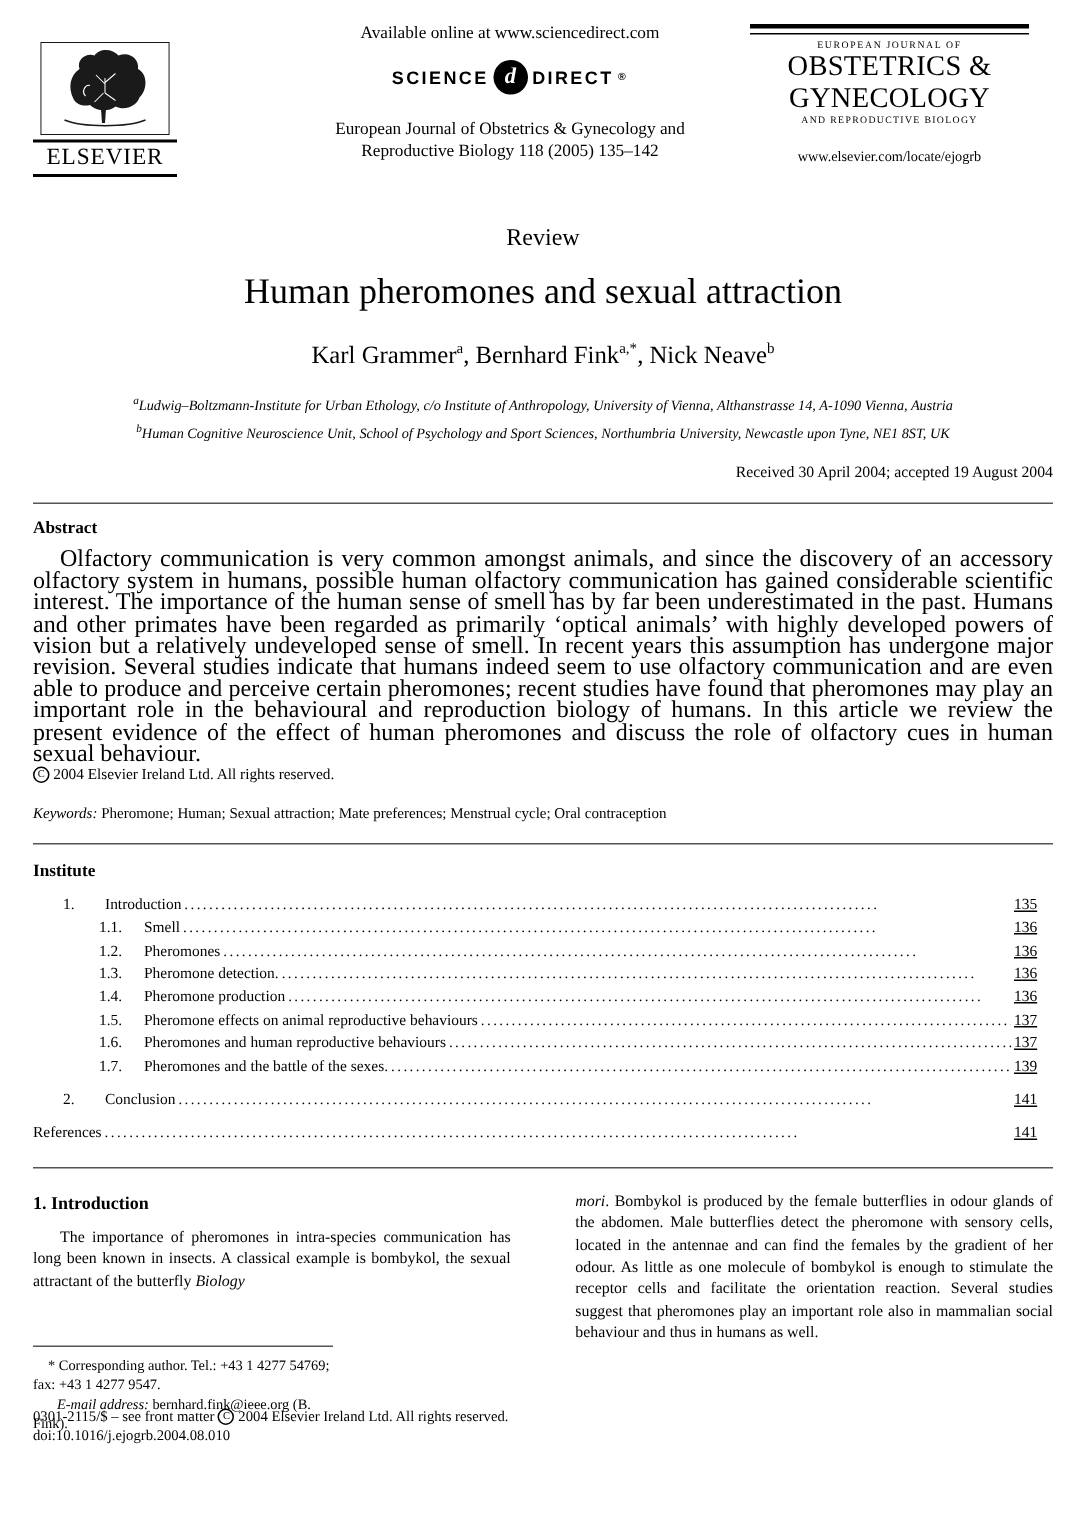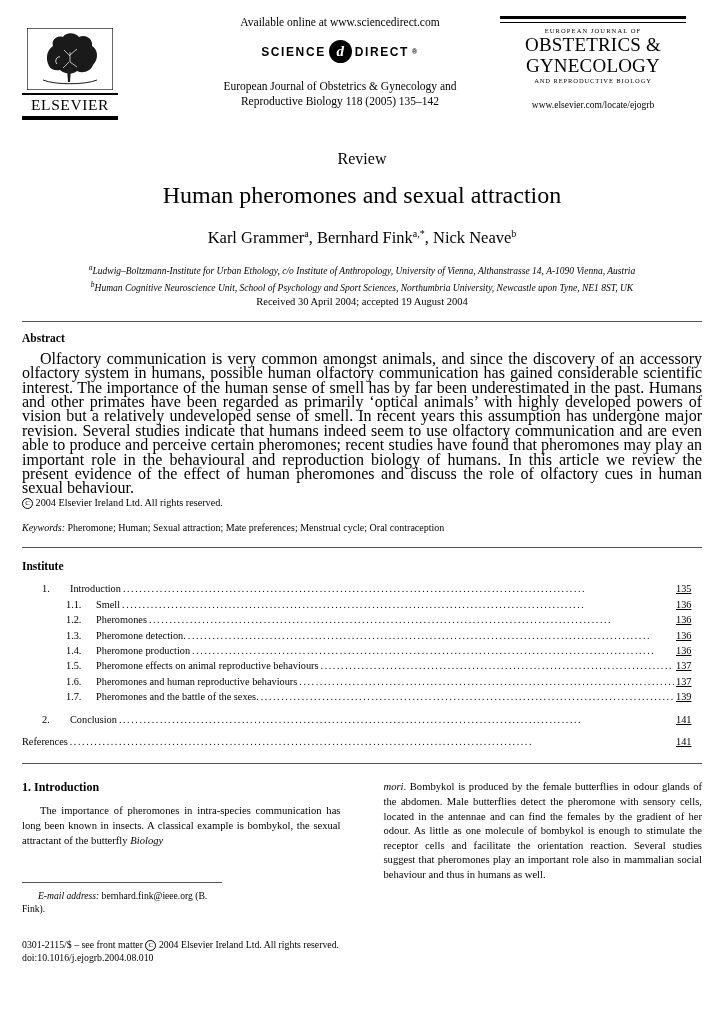--- a/index.html
+++ b/index.html
@@ -38,21 +38,21 @@
   }
   .elsevier-tree {
     width: 86px;
     height: 62px;
     display: block;
     margin: 0 auto;
   }
   .elsevier-word {
     margin-top: 3px;
     border-top: 2px solid #000;
-    border-bottom: 4px solid #000000;
+    border-bottom: 2px solid #000000;
     font-family: "Liberation Serif", serif;
     font-size: 15.5px;
     letter-spacing: 0.6px;
     font-weight: 400;
     padding: 1px 0 2px 0;
   }
 
   .center-block {
     position: absolute;
     left: 138px;
@@ -155,20 +155,22 @@
     font-size: 9.5px;
     font-style: italic;
     margin-top: 13px;
     line-height: 13.5px;
   }
   .affil sup {
     font-size: 7.5px;
   }
   .received {
     font-size: 10.5px;
+    margin-top: 13px;
+    text-align: right;
   }
 
   
   .hr {
     border: none;
     border-top: 1px solid #555;
     margin: 14px 22px 0 22px;
     height: 0;
   }
 
@@ -458,20 +460,21 @@
 
   <hr class="hr">
 
   <div class="body-cols">
     <div class="col">
       <div class="sec-title">1.  Introduction</div>
       <div class="para">
         <span>The importance of pheromones in intra-species communication has long been known in insects. A classical example is bombykol, the sexual attractant of the butterfly </span><i>Biology</i>
       </div>
       <div class="footnote">
+        <div class="fn-line1">* Corresponding author. Tel.: +43 1 4277 54769; fax: +43 1 4277 9547.</div>
         <div class="fn-line2">
           <i>E-mail address:</i>
           <span>bernhard.fink@ieee.org (B. Fink).</span>
         </div>
       </div>
     </div>
 
     <div class="col">
       <div class="para noindent">
         <i>mori</i><span>. Bombykol is produced by the female butterflies in odour glands of the abdomen. Male butterflies detect the pheromone with sensory cells, located in the antennae and can find the females by the gradient of her odour. As little as one molecule of bombykol is enough to stimulate the receptor cells and facilitate the orientation reaction. Several studies suggest that pheromones play an important role also in mammalian social behaviour and thus in humans as well.</span>

